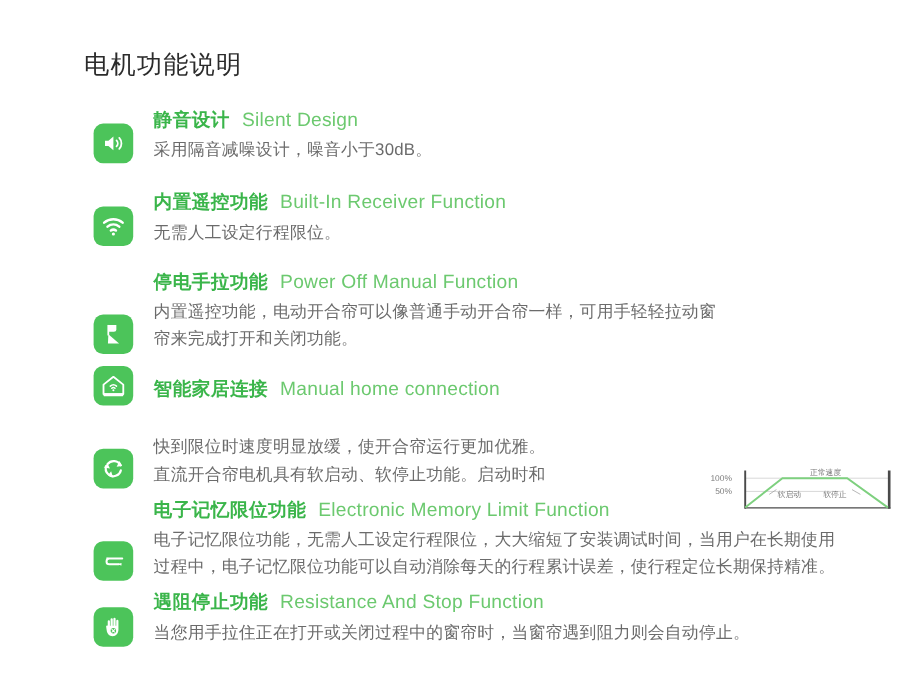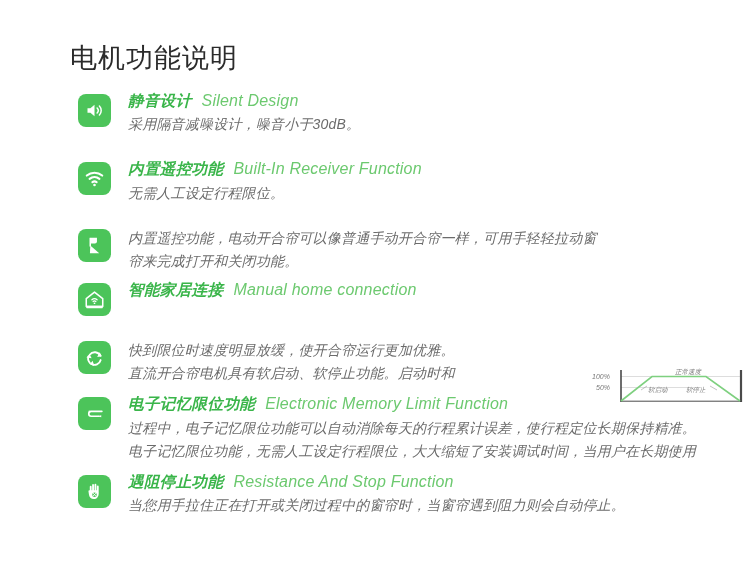--- a/index.html
+++ b/index.html
@@ -18,36 +18,35 @@
     width: 750px;
     height: 562px;
     position: relative;
     overflow: hidden;
   }
   .page-title {
     position: absolute;
     left: 70px;
     top: 40px;
     font-family: "Liberation Serif", "DejaVu Serif", serif;
-    font-size: 27px;
+    font-size: 21px;
     color: #2b2b2b;
     letter-spacing: 1px;
     white-space: nowrap;
   }
   .feature-list {
     position: absolute;
     left: 78px;
     top: 92px;
     width: 672px;
   }
   .feature-row {
     position: relative;
     display: flex;
-    align-items: flex-start;
-    font-style: italic;
+    align-items: flex-end;
   }
   .icon-box {
     width: 33px;
     height: 33px;
     min-width: 33px;
     border-radius: 8px;
     background: #4cc45a;
     display: flex;
     align-items: center;
     justify-content: center;
@@ -154,20 +153,23 @@
 
     <div class="feature-row">
       <div class="icon-box">
         <svg width="21" height="21" viewBox="0 0 24 24" aria-hidden="true">
           <path fill="#ffffff" d="M7.6 3.2h7.2v4.1a2.4 2.4 0 0 1-2.4 2.4H7.6z"></path>
           <rect fill="#ffffff" x="6.3" y="3.2" width="1.7" height="10"></rect>
           <path fill="#ffffff" d="M6.8 20.8l10.6 0L7.2 12.1z"></path>
         </svg>
       </div>
       <div class="feature-text">
+        <div class="feature-heading">
+          <span class="heading-cn">停电手拉功能</span><span class="heading-en">Power Off  Manual Function</span>
+        </div>
         <div class="feature-desc desc-wrap">内置遥控功能，电动开合帘可以像普通手动开合帘一样，可用手轻轻拉动窗帘来完成打开和关闭功能。</div>
       </div>
     </div>
 
     <div class="row-gap-3"></div>
 
     <div class="feature-row">
       <div class="icon-box">
         <svg width="23" height="23" viewBox="0 0 24 24" aria-hidden="true">
           <path fill="none" stroke="#ffffff" stroke-width="1.6" stroke-linejoin="round" d="M3.4 11L12 4.2 20.6 11v8.2H3.4z"></path>
@@ -234,22 +236,22 @@
         <svg width="22" height="22" viewBox="0 0 24 24" aria-hidden="true">
           <path fill="none" stroke="#ffffff" stroke-width="1.8" stroke-linecap="round" d="M19.5 9.2H7.8a2.6 2.6 0 0 0 0 5.2h8.4"></path>
           <path fill="#ffffff" d="M5.2 8.1l4.6 1.1-4.6 1.1z"></path>
           <path fill="#ffffff" d="M18.8 13.3l-4.6 1.1 4.6 1.1z"></path>
         </svg>
       </div>
       <div class="feature-text">
         <div class="feature-heading">
           <span class="heading-cn">电子记忆限位功能</span><span class="heading-en">Electronic Memory Limit Function</span>
         </div>
+        <div class="feature-desc">电子记忆限位功能，无需人工设定行程限位，大大缩短了安装调试时间，当用户在长期使用</div>
         <div class="feature-desc">过程中，电子记忆限位功能可以自动消除每天的行程累计误差，使行程定位长期保持精准。</div>
-        <div class="feature-desc">电子记忆限位功能，无需人工设定行程限位，大大缩短了安装调试时间，当用户在长期使用</div>
       </div>
     </div>
 
     <div class="row-gap-6"></div>
 
     <div class="feature-row">
       <div class="icon-box">
         <svg width="21" height="21" viewBox="0 0 24 24" aria-hidden="true">
           <path fill="#ffffff" d="M6.6 11.2V6.6a1.05 1.05 0 0 1 2.1 0v4.1h0.6V4.6a1.05 1.05 0 0 1 2.1 0v6.1h0.6V4.2a1.05 1.05 0 0 1 2.1 0v6.5h0.6V6.2a1.05 1.05 0 0 1 2.1 0v8.1c0 3.5-2.2 6.4-5.5 6.4-3.3 0-5.4-2.5-5.7-5.6l-0.5-3.4a1 1 0 0 1 1.9-0.6z"></path>
           <circle fill="#4cc45a" cx="12" cy="15.6" r="2.6"></circle>

